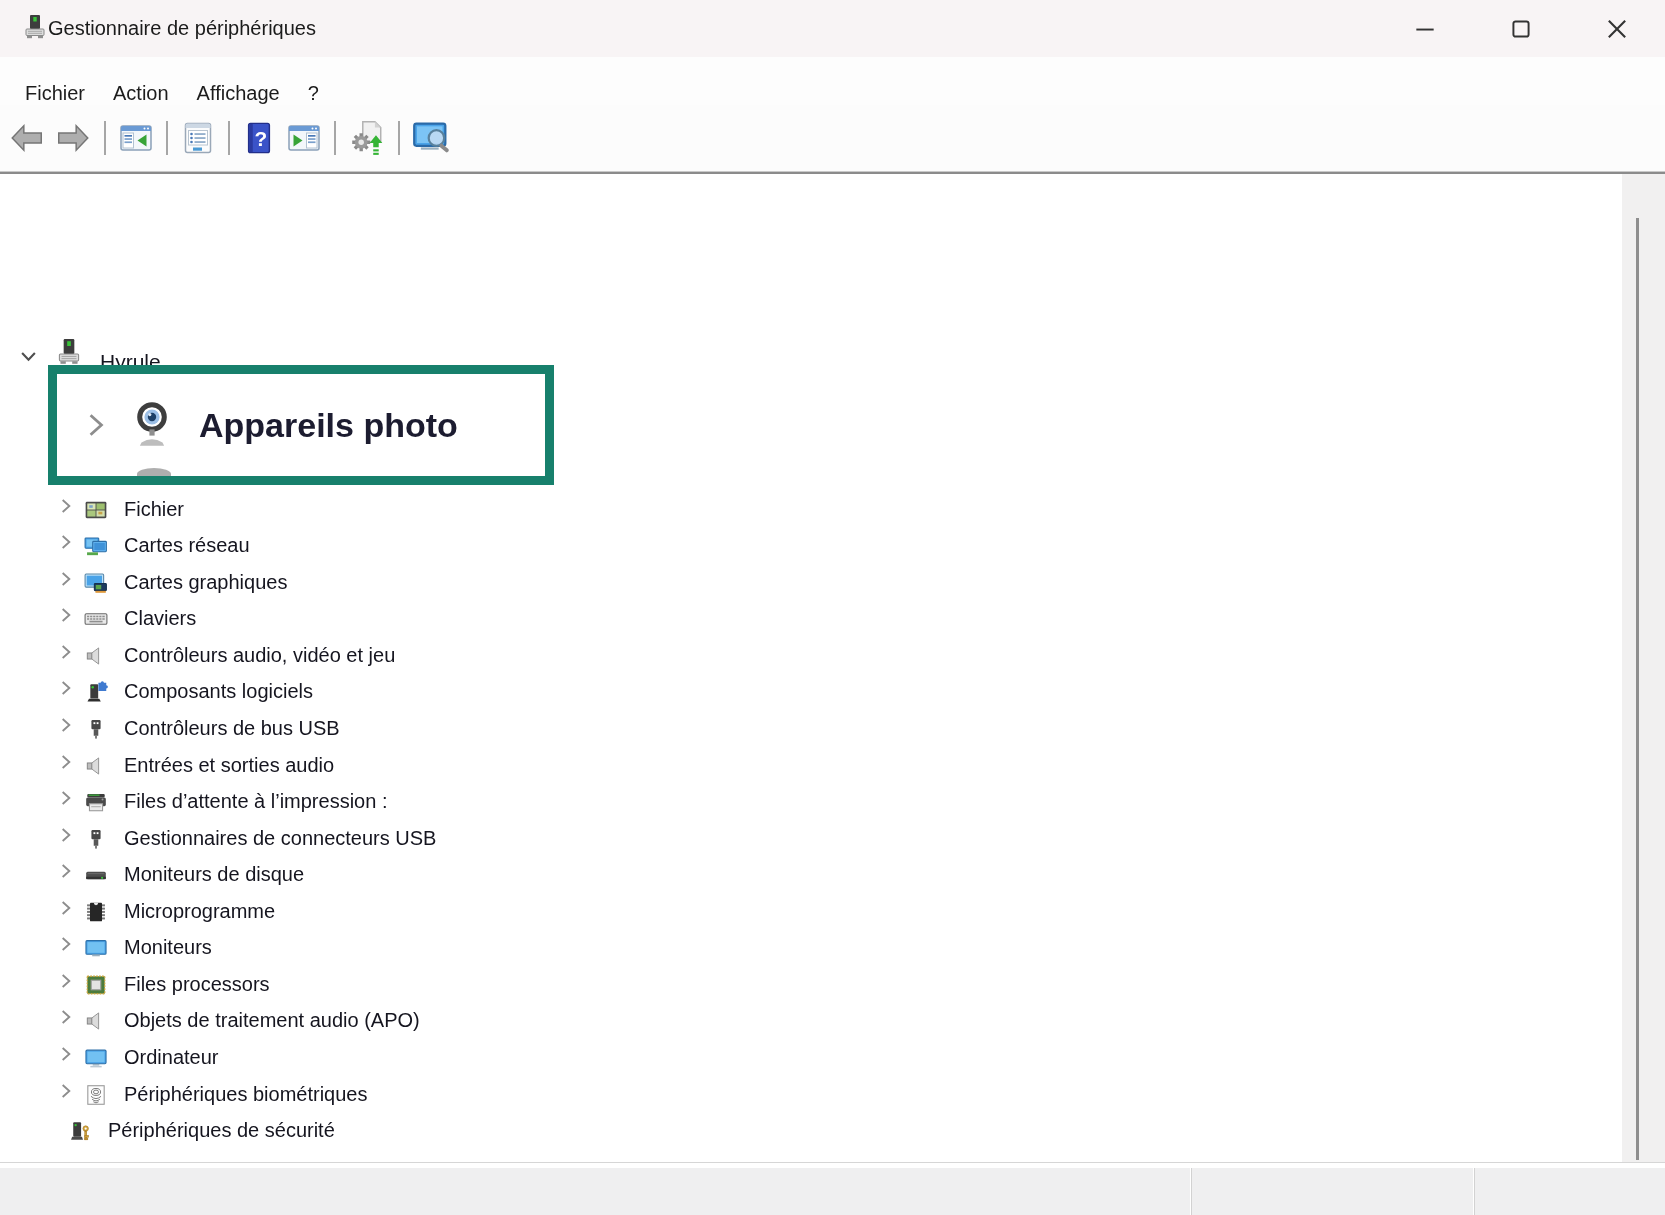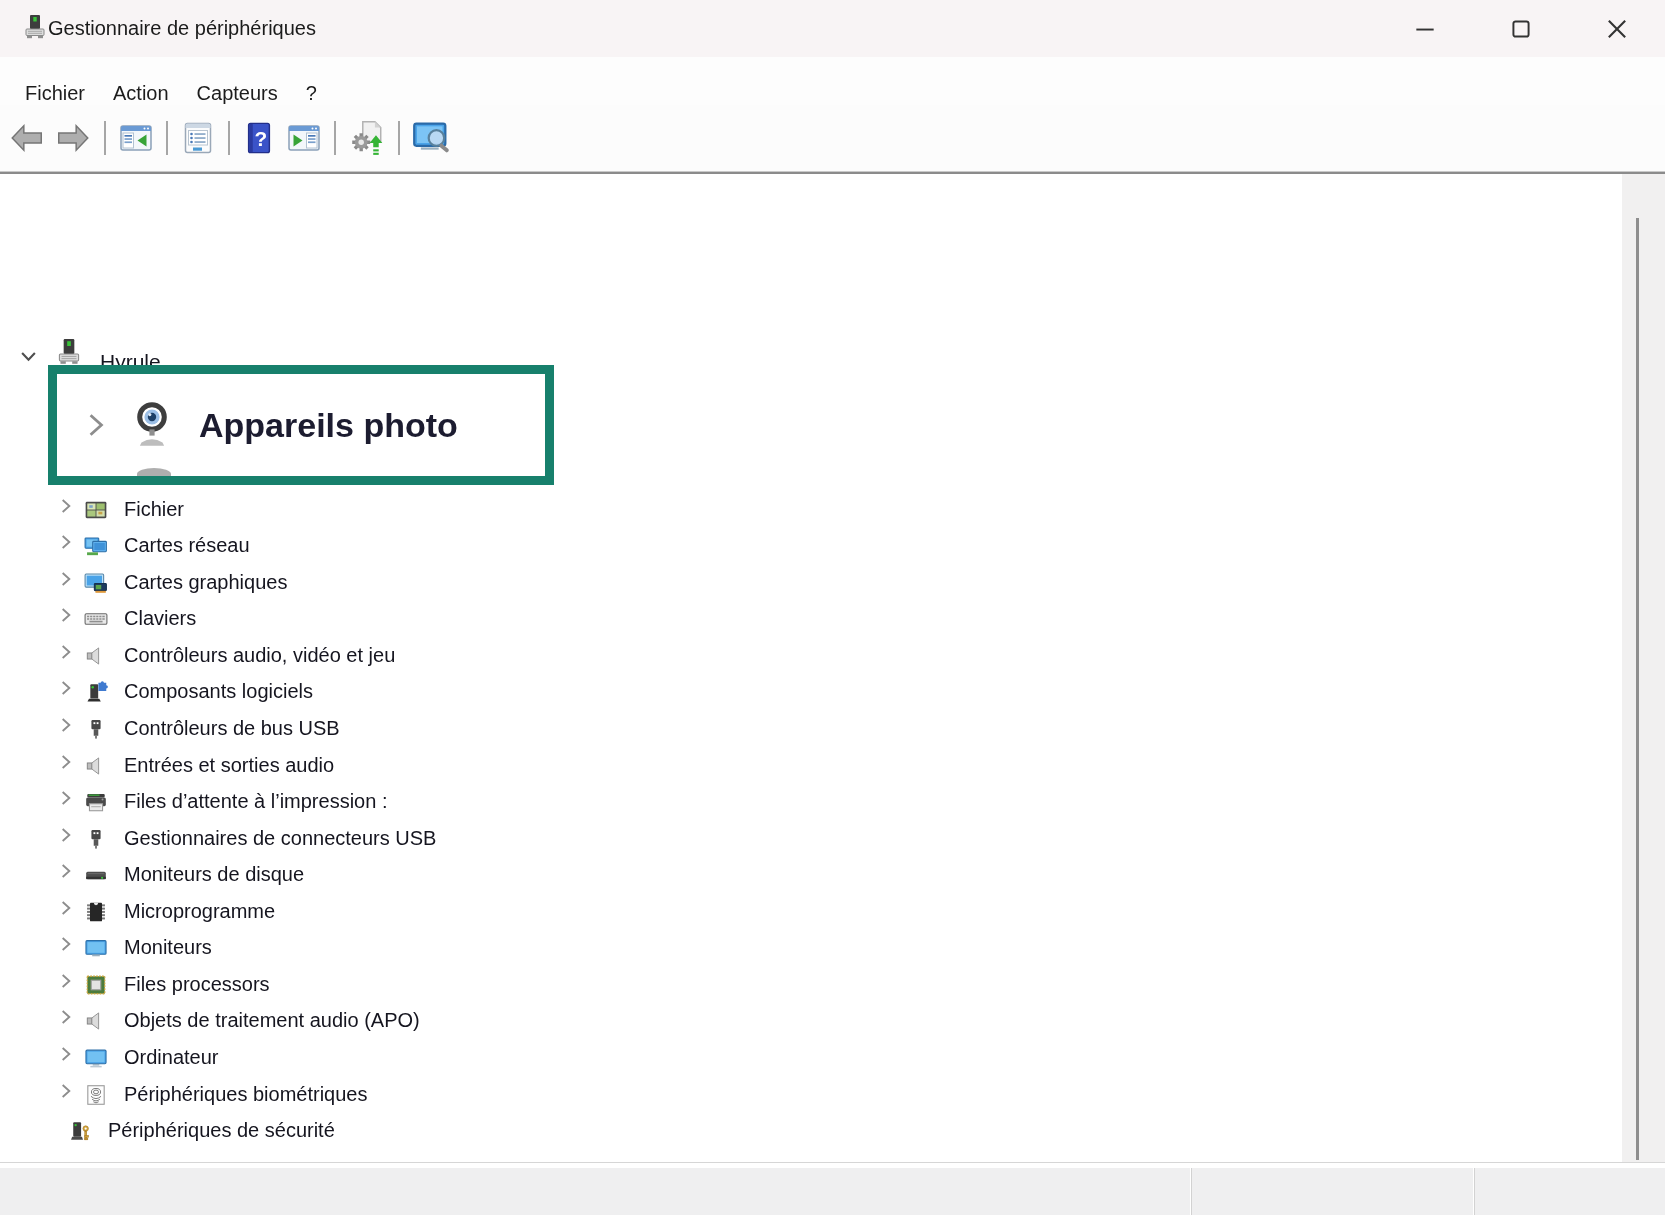--- a/index.html
+++ b/index.html
@@ -109,21 +109,21 @@
               <path d="M5 5 L19 19 M19 5 L5 19" stroke="#333" stroke-width="1.8"></path>
             </svg>
           </span>
       </div>
     </div>
   </header>
 
   <nav id="menubar">
     <div class="menu-item">Fichier</div>
     <div class="menu-item">Action</div>
-    <div class="menu-item">Capteurs</div>
+    <div class="menu-item">Affichage</div>
     <div class="menu-item">?</div>
   </nav>
 
   <div id="toolbar">
     <div class="tb-btn" style="margin-left:8px">
       <span>
           <svg viewBox="0 0 36 36" width="38" height="38">
             <path d="M15 6.5 L4 18 L15 29.5 V22.8 H31.5 V13.2 H15 Z" fill="#aeaeae" stroke="#757575" stroke-width="1.4"></path>
           </svg>
         </span>

